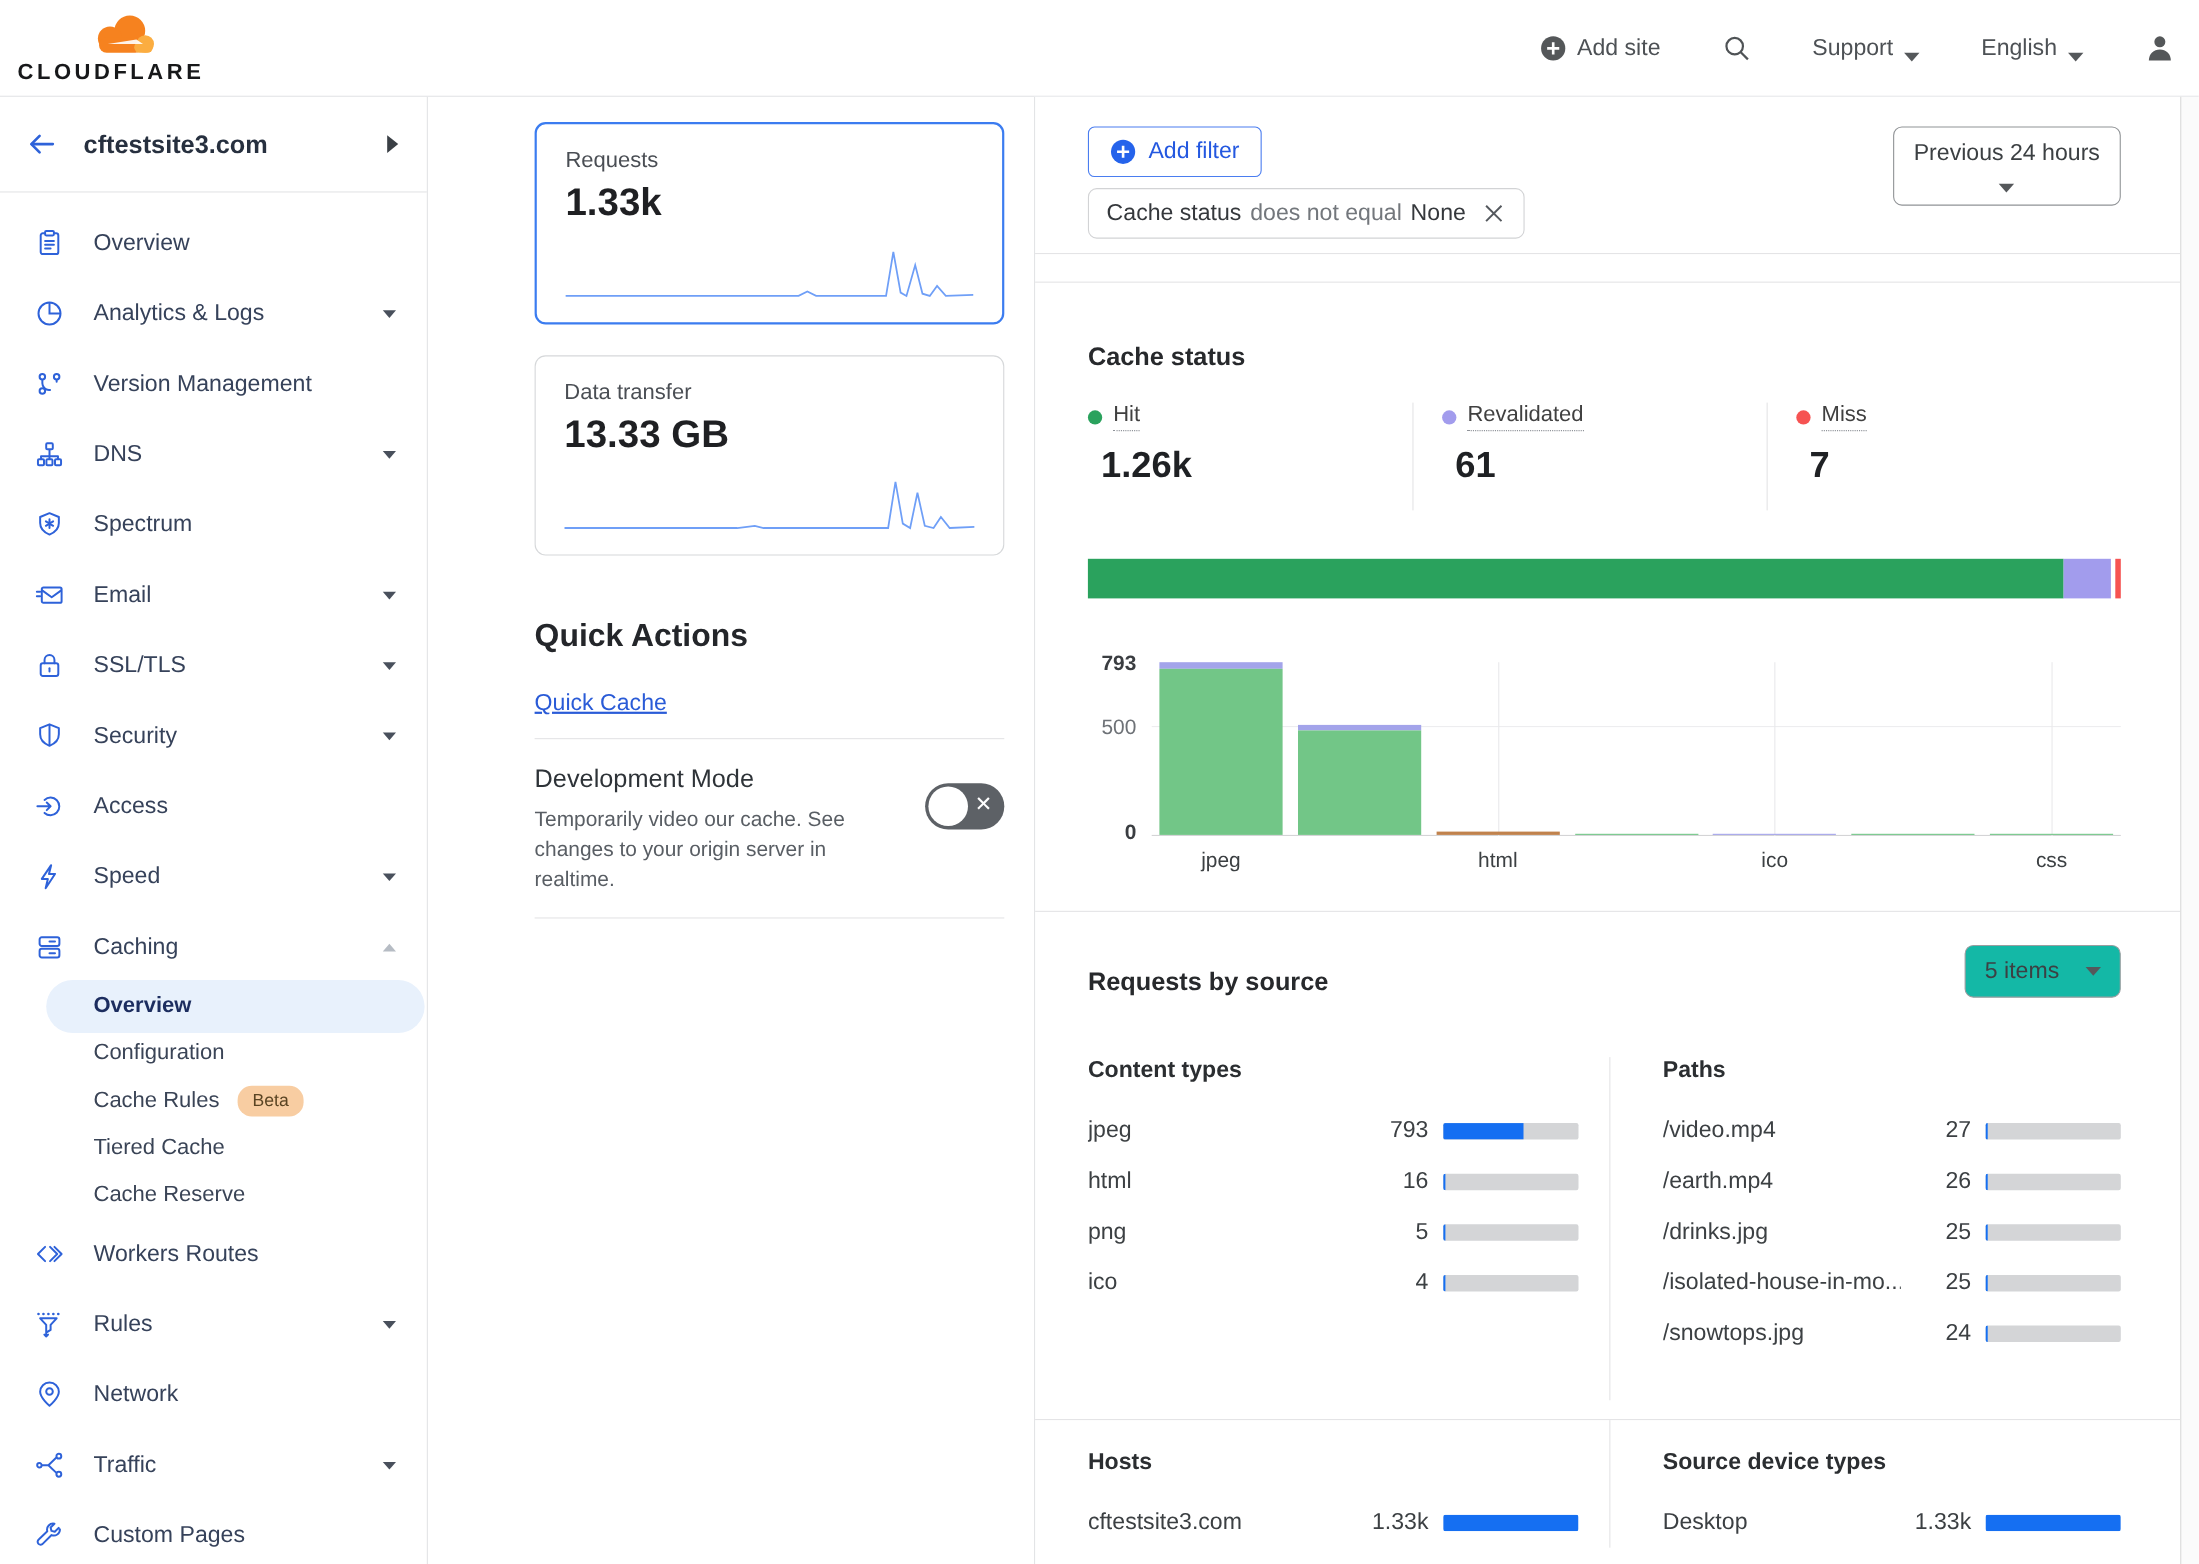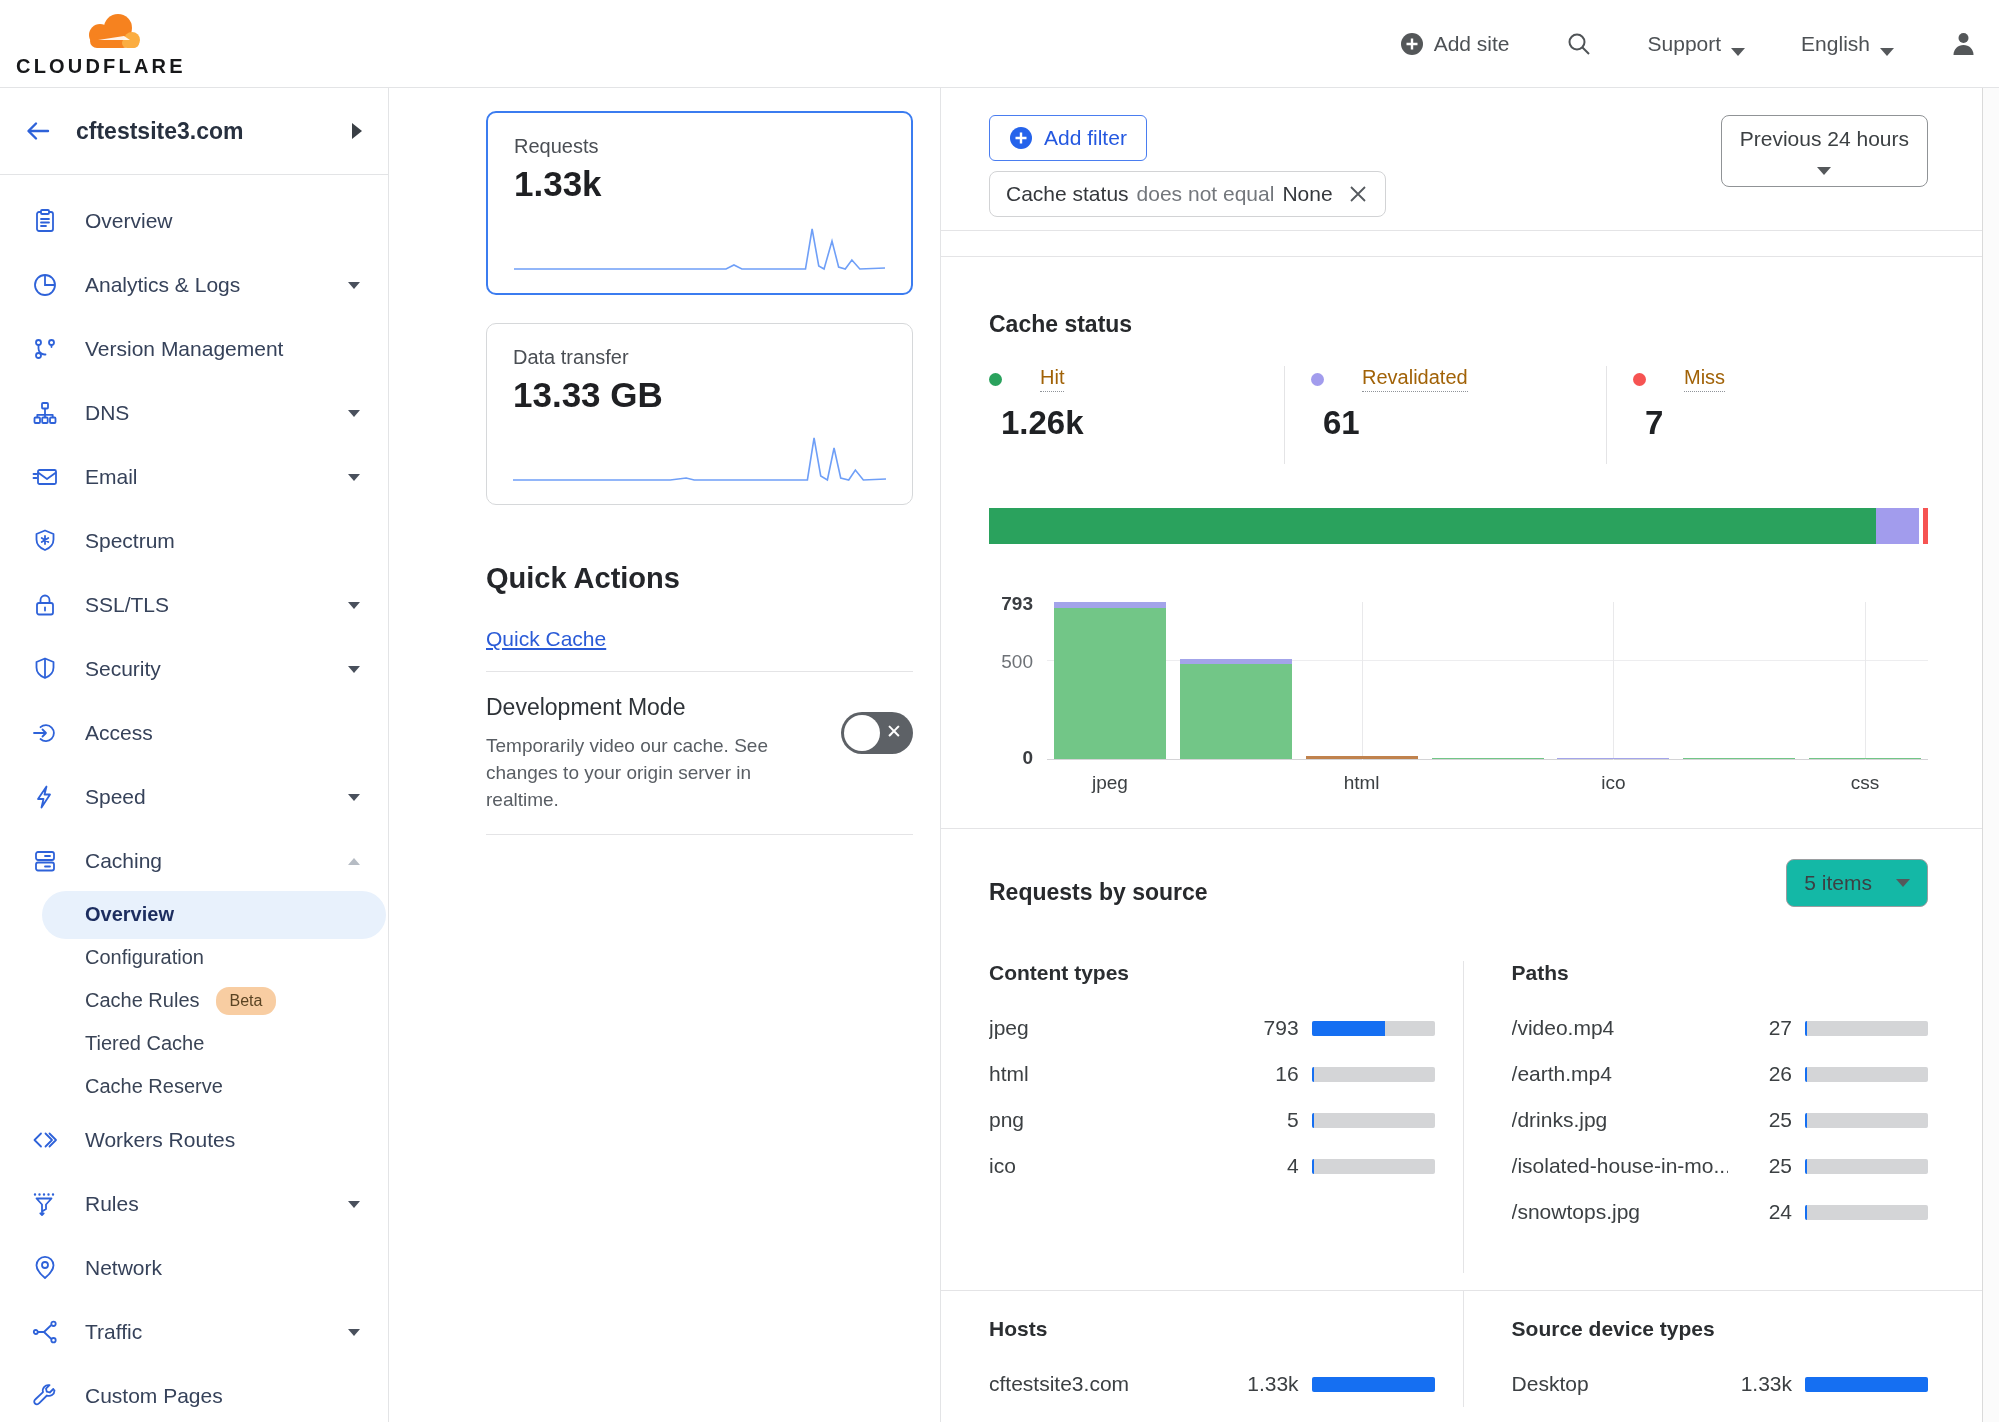--- a/index.html
+++ b/index.html
@@ -69,21 +69,21 @@
   .time-dd { position:absolute; top:27px; right:54px; display:flex; align-items:center; gap:16px; border:1px solid #909396; border-radius:8px; padding:11px 18px; font-size:21px; color:#3c4043; cursor:pointer; background:#fff;flex-direction:column; }
   .gap-band { height:26px; border-bottom:1px solid #e4e4e6; }
 
   .cache-section { padding:54px 54px 0 48px; border-bottom:1px solid #e4e4e6; }
   .sec-title { font-size:23px; font-weight:700; color:#27292c; }
   .legend-row { margin-top:28px; display:flex; }
   .legend-col { flex:1; padding-bottom:22px; }
   .legend-col + .legend-col { border-left:1px solid #e4e4e6; padding-left:26px; }
   .legend-head { display:flex; align-items:center; gap:10px; }
   .dot { width:13px; height:13px; border-radius:50%; flex:none; }
-  .legend-label { font-size:20px; color:#a16207; border-bottom:1px dotted #8f9399; padding-bottom:2px; cursor:help;margin-left:28px; }
+  .legend-label { font-size:20px; color:#404040; border-bottom:1px dotted #8f9399; padding-bottom:2px; cursor:help; }
   .legend-value { margin-top:12px; font-size:33px; font-weight:700; color:#1f2124;margin-left:12px; }
   .stacked-bar { margin-top:44px; height:36px; display:flex; background:#fff; }
   .stacked-bar > div { height:100%; }
 
   .chart { margin-top:58px; padding-bottom:34px; }
   .plot-wrap { position:relative; margin-left:58px; }
   .plot { position:relative; height:158px; border-bottom:1px solid #d4d4d6; display:flex; }
   .hgrid { position:absolute; left:0; right:0; height:1px; background:#ededef; }
   .slot { flex:1; position:relative; display:flex; align-items:flex-end; justify-content:center; }
   .vgrid { position:absolute; left:50%; top:0; bottom:-1px; width:1px; background:#e9e9eb; }
@@ -223,38 +223,38 @@
                 <rect x="18" y="17.5" width="5.5" height="5.5" rx="1"></rect>
                 <path d="M13 8.5v4.5M5.3 17.5v-2.7h15.4v2.7M13 13v4.5"></path>
               </svg>
           </span>
           <span class="nav-label">DNS</span>
           <span class="nav-caret"></span>
         </div>
 
         <div class="nav-item">
           <span class="nav-icon">
+            <svg width="26" height="26" viewBox="0 0 26 26" fill="none" stroke="#2e62d9" stroke-width="1.8" stroke-linejoin="round" stroke-linecap="round">
+                <path d="M13 2.5l8.5 3.5v5.5c0 5.5-3.7 8.6-8.5 10.5C8.2 20.1 4.5 17 4.5 11.5V6z"></path>
+                <path d="M13 8v8M9.7 10l6.6 4M16.3 10l-6.6 4"></path>
+              </svg>
+          </span>
+          <span class="nav-label">Spectrum</span>
+        </div>
+
+        <div class="nav-item">
+          <span class="nav-icon">
             <svg width="26" height="26" viewBox="0 0 26 26" fill="none" stroke="#2e62d9" stroke-width="1.8" stroke-linejoin="round">
                 <rect x="6" y="6" width="18" height="14" rx="1.5"></rect>
                 <path d="M6 8.5l9 6.5 9-6.5"></path>
                 <path d="M1.5 10h3M1.5 14h3" stroke-linecap="round"></path>
               </svg>
           </span>
           <span class="nav-label">Email</span>
           <span class="nav-caret"></span>
-        </div>
-
-        <div class="nav-item">
-          <span class="nav-icon">
-            <svg width="26" height="26" viewBox="0 0 26 26" fill="none" stroke="#2e62d9" stroke-width="1.8" stroke-linejoin="round" stroke-linecap="round">
-                <path d="M13 2.5l8.5 3.5v5.5c0 5.5-3.7 8.6-8.5 10.5C8.2 20.1 4.5 17 4.5 11.5V6z"></path>
-                <path d="M13 8v8M9.7 10l6.6 4M16.3 10l-6.6 4"></path>
-              </svg>
-          </span>
-          <span class="nav-label">Spectrum</span>
         </div>
 
         <div class="nav-item">
           <span class="nav-icon">
             <svg width="26" height="26" viewBox="0 0 26 26" fill="none" stroke="#2e62d9" stroke-width="1.8" stroke-linecap="round" stroke-linejoin="round">
                 <rect x="5" y="11" width="16" height="11.5" rx="2"></rect>
                 <path d="M8.5 11V8a4.5 4.5 0 0 1 9 0v3"></path>
                 <path d="M13 15.5v3"></path>
               </svg>
           </span>

